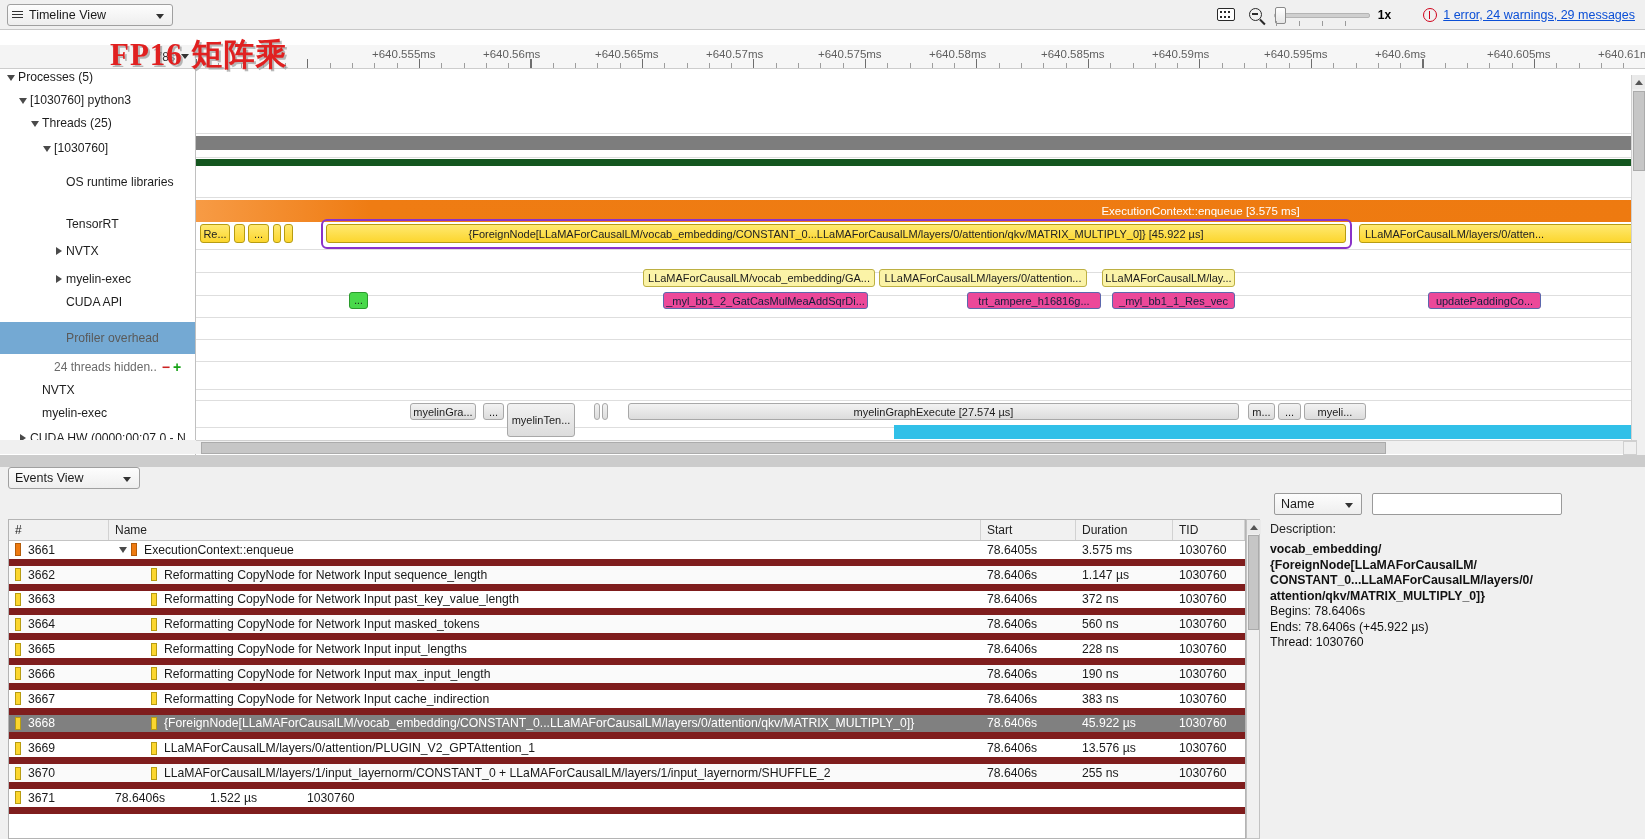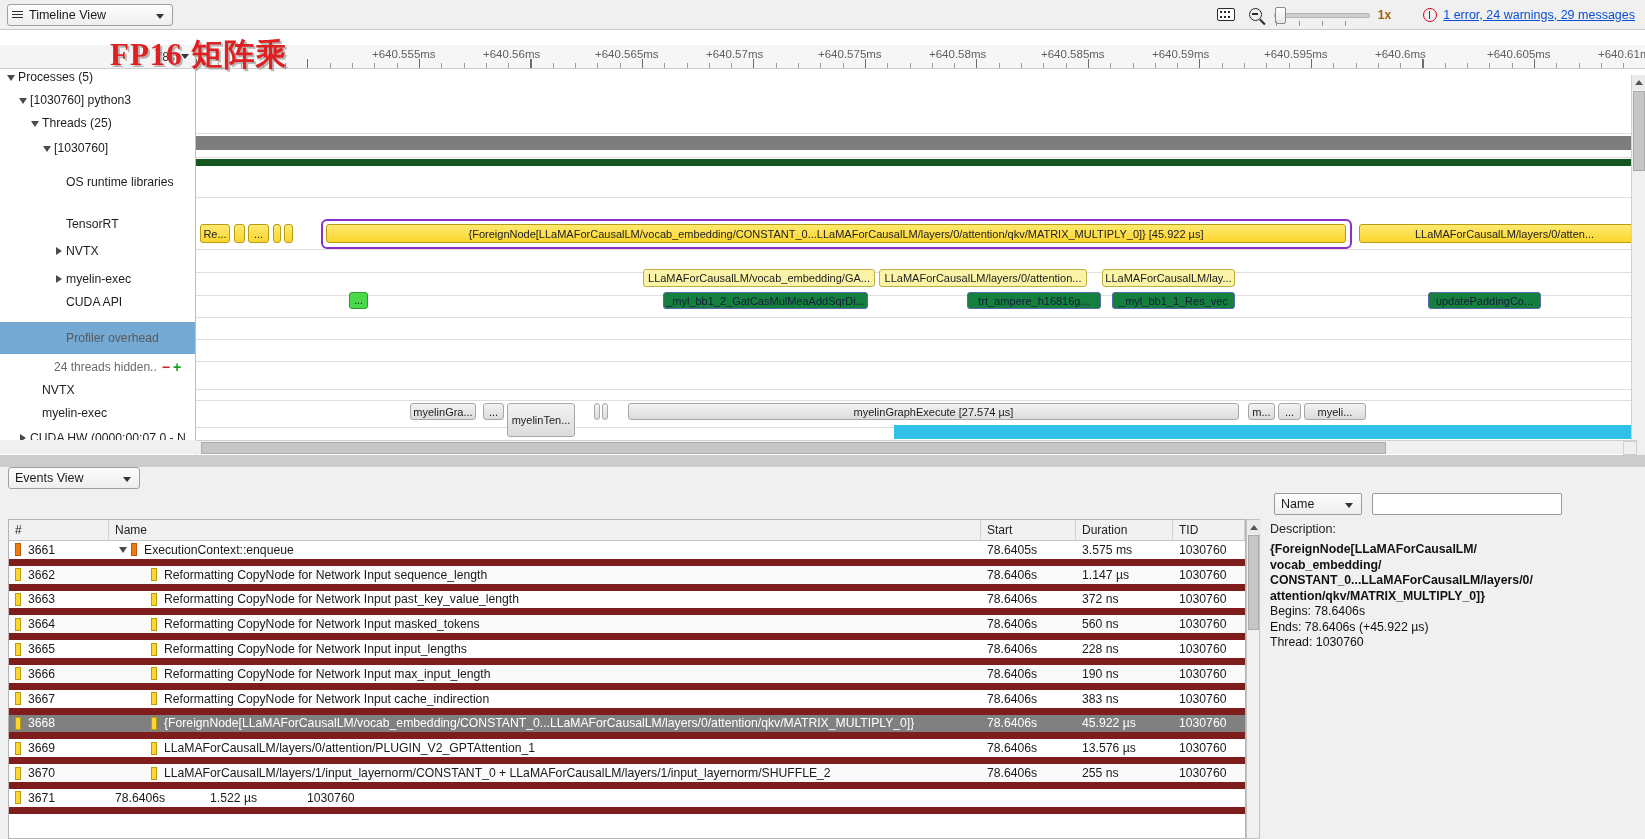--- a/index.html
+++ b/index.html
@@ -69,21 +69,21 @@
   }
   .zoom-thumb {
     position:absolute; top: 1px; left: 1px; width: 11px; height: 17px;
     background: linear-gradient(#ffffff,#e6e6e6);
     border: 1px solid #8a8a8a; border-radius: 2px;
   }
   .zoom-ticks {
     position:absolute; top: 15px; left: 2px; width: 92px; height: 5px;
     background: repeating-linear-gradient(to right,#9a9a9a 0 1px,transparent 1px 23px);
   }
-  .zoom-label { font-weight: bold; font-size: 12px; margin-right: 32px; color:#a16207; }
+  .zoom-label { font-weight: bold; font-size: 12px; margin-right: 32px; color:#000000; }
   .err-circle {
     width: 14px; height: 14px; border: 1.8px solid #d0021b; border-radius: 50%;
     margin-right: 6px; position: relative;
   }
   .err-circle::after {
     content:""; position:absolute; left: 4.3px; top: 2px; width: 1.8px; height: 8px; background:#d0021b;
   }
   .err-link { color:#0b4fd6; text-decoration: underline; font-size: 12.5px; }
 
   
@@ -144,21 +144,21 @@
     color:#fff; font-size:11.5px;
   }
   .yl {
     background: linear-gradient(#ffe970,#fcd62e);
     border:1px solid #b79c12; border-radius:3px; color:#222; font-size:11px;
   }
   .nvtx-y {
     background:#fbf3a7; border:1px solid #bdb043; border-radius:3px; color:#1b1b1b; font-size:11px;
   }
   .cuda-b {
-    background:#15803d; border:1px solid #5b68ad; border-radius:3px; color:#131c3d; font-size:11px;
+    background:#ec4899; border:1px solid #5b68ad; border-radius:3px; color:#131c3d; font-size:11px;
   }
   .cuda-g { background:#49d94b; border:1px solid #2a9b2c; border-radius:3px; }
   .my-g {
     background:linear-gradient(#f2f2f2,#dcdcdc); border:1px solid #a8a8a8; border-radius:3px;
     color:#1d1d1d; font-size:11px;
   }
   .cyan-bar { background:#31c0e8; }
   .sel-outline {
     position:absolute; border:2.4px solid #8a32c8; border-radius:6px; pointer-events:none;
   }
@@ -382,37 +382,40 @@
     <div class="gline" style="top:294px"></div>
     <div class="gline" style="top:316px"></div>
     <div class="gline" style="top:344px"></div>
     <div class="gline" style="top:355px"></div>
     <div class="gline" style="top:382px"></div>
 
     <div class="bar bar-gray" style="left:0; top:91px; width:1449px; height:14px;"></div>
 
     <div class="bar bar-green" style="left:0; top:114px; width:1449px; height:7px;"></div>
 
+    <div class="bar bar-orange" style="left:0; top:155px; width:1449px; height:22px;">
+      <span style="margin-left:560px">ExecutionContext::enqueue [3.575 ms]</span>
+    </div>
 
     <div class="bar yl" style="left:4px;  top:179px; width:30px; height:19px;">
         <span>Re...</span>
       </div>
     <div class="bar yl" style="left:38px; top:179px; width:11px; height:19px;"></div>
     <div class="bar yl" style="left:52px; top:179px; width:21px; height:19px;">
         <span>...</span>
       </div>
     <div class="bar yl" style="left:77px; top:179px; width:8px;  height:19px;"></div>
     <div class="bar yl" style="left:88px; top:179px; width:9px;  height:19px;"></div>
 
     <div class="bar yl" style="left:130px; top:179px; width:1020px; height:19px;">
       <span>{ForeignNode[LLaMAForCausalLM/vocab_embedding/CONSTANT_0...LLaMAForCausalLM/layers/0/attention/qkv/MATRIX_MULTIPLY_0]} [45.922 µs]</span>
     </div>
     <div class="sel-outline" style="left:125px; top:174px; width:1031px; height:30px;"></div>
 
-    <div class="bar yl" style="left:1163px; top:179px; width:286px; height:19px; justify-content:center; padding-left:5px;">
+    <div class="bar yl" style="left:1163px; top:179px; width:286px; height:19px; justify-content:flex-start; padding-left:5px;">
       <span>LLaMAForCausalLM/layers/0/atten...</span>
     </div>
 
     <div class="bar nvtx-y" style="left:447px; top:224px; width:232px; height:18px;">
         <span>LLaMAForCausalLM/vocab_embedding/GA...</span>
       </div>
     <div class="bar nvtx-y" style="left:683px; top:224px; width:208px; height:18px;">
         <span>LLaMAForCausalLM/layers/0/attention...</span>
       </div>
     <div class="bar nvtx-y" style="left:906px; top:224px; width:133px; height:18px;">
@@ -671,22 +674,22 @@
   <div class="ev-vsb">
     <div class="sb-up" style="top:0">
         <div class="caret-up"></div>
       </div>
     <div class="thumb"></div>
   </div>
 
   <div class="desc-pane">
     <div class="desc-title">Description:</div>
     <div class="desc-body">
+      <div class="desc-bold">vocab_embedding/</div>
       <div class="desc-bold">{ForeignNode[LLaMAForCausalLM/</div>
-      <div class="desc-bold">vocab_embedding/</div>
       <div class="desc-bold">CONSTANT_0...LLaMAForCausalLM/layers/0/</div>
       <div class="desc-bold">attention/qkv/MATRIX_MULTIPLY_0]}</div>
       <div>Begins: 78.6406s</div>
       <div>Ends: 78.6406s (+45.922 µs)</div>
       <div>Thread: 1030760</div>
     </div>
   </div>
 </div>
 
 <div class="anno">FP16 矩阵乘</div>

